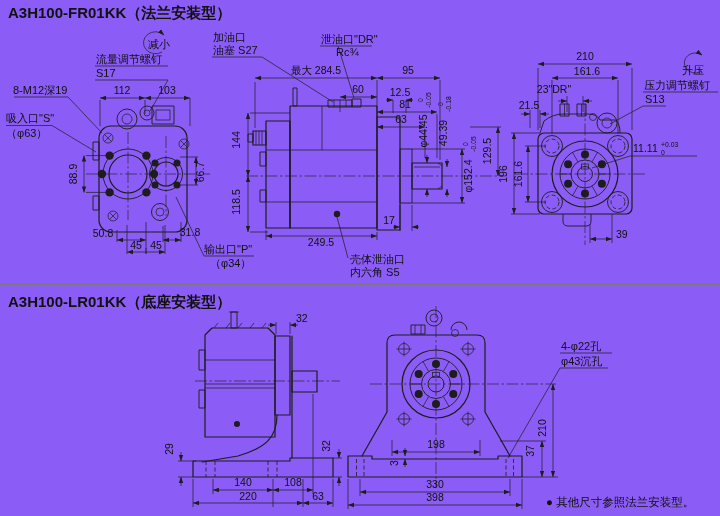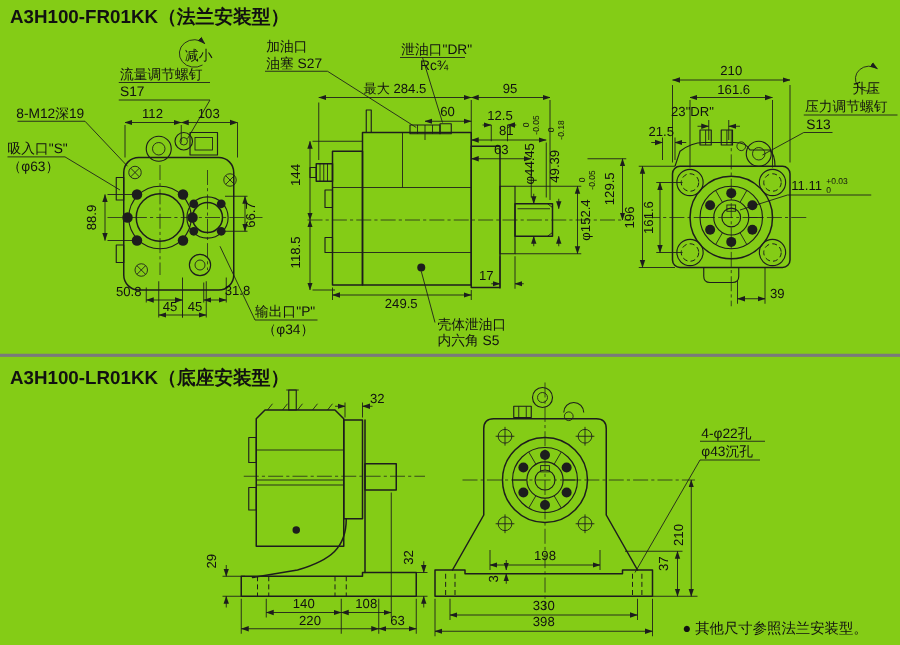--- a/index.html
+++ b/index.html
@@ -1,16 +1,16 @@
 <!DOCTYPE html>
 <html><head>
 <meta charset="utf-8">
 <style>
   html,body{margin:0;padding:0;background:#e8e8e8}
-  #page{position:relative;width:720px;height:516px;background:#84cc16;overflow:hidden}
+  #page{position:relative;width:720px;height:516px;background:#8b5cf6;overflow:hidden}
   svg{display:block}
   .o{fill:none;stroke:#1d1d1d;stroke-width:1.2;stroke-linejoin:round;stroke-linecap:round}
   .o2{fill:none;stroke:#1d1d1d;stroke-width:0.9;stroke-linejoin:round}
   .t{fill:none;stroke:#1d1d1d;stroke-width:0.7}
   .cl{fill:none;stroke:#1d1d1d;stroke-width:0.6;stroke-dasharray:12 2.5 2.5 2.5}
   .hd{fill:none;stroke:#1d1d1d;stroke-width:0.8;stroke-dasharray:4 2.5}
   .dt{fill:#1d1d1d;stroke:none}
   text{fill:#111;font-family:"Liberation Sans","DejaVu Sans",sans-serif}
   .dim{font-size:10.5px}
   .lbl{font-size:11px}

